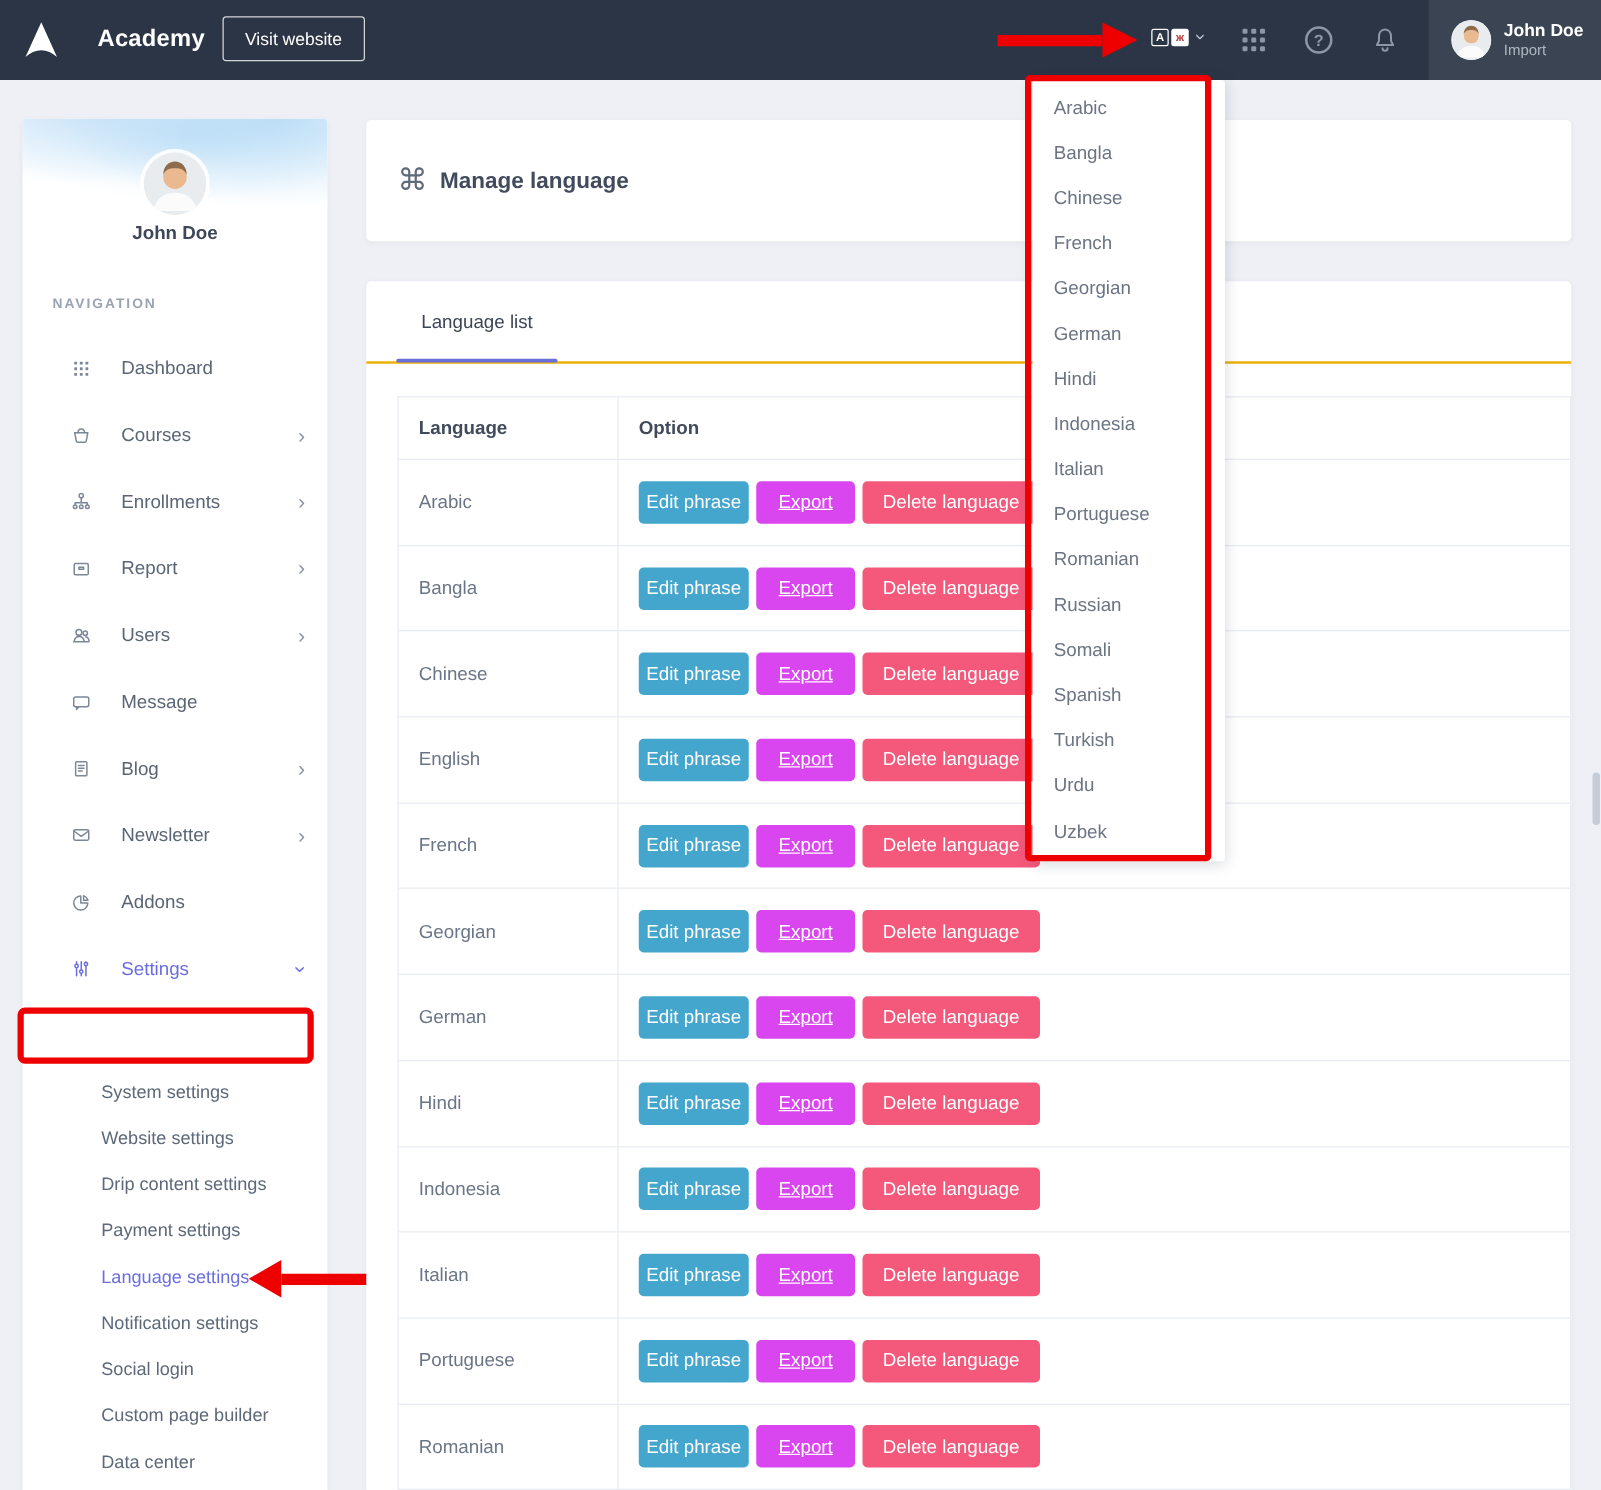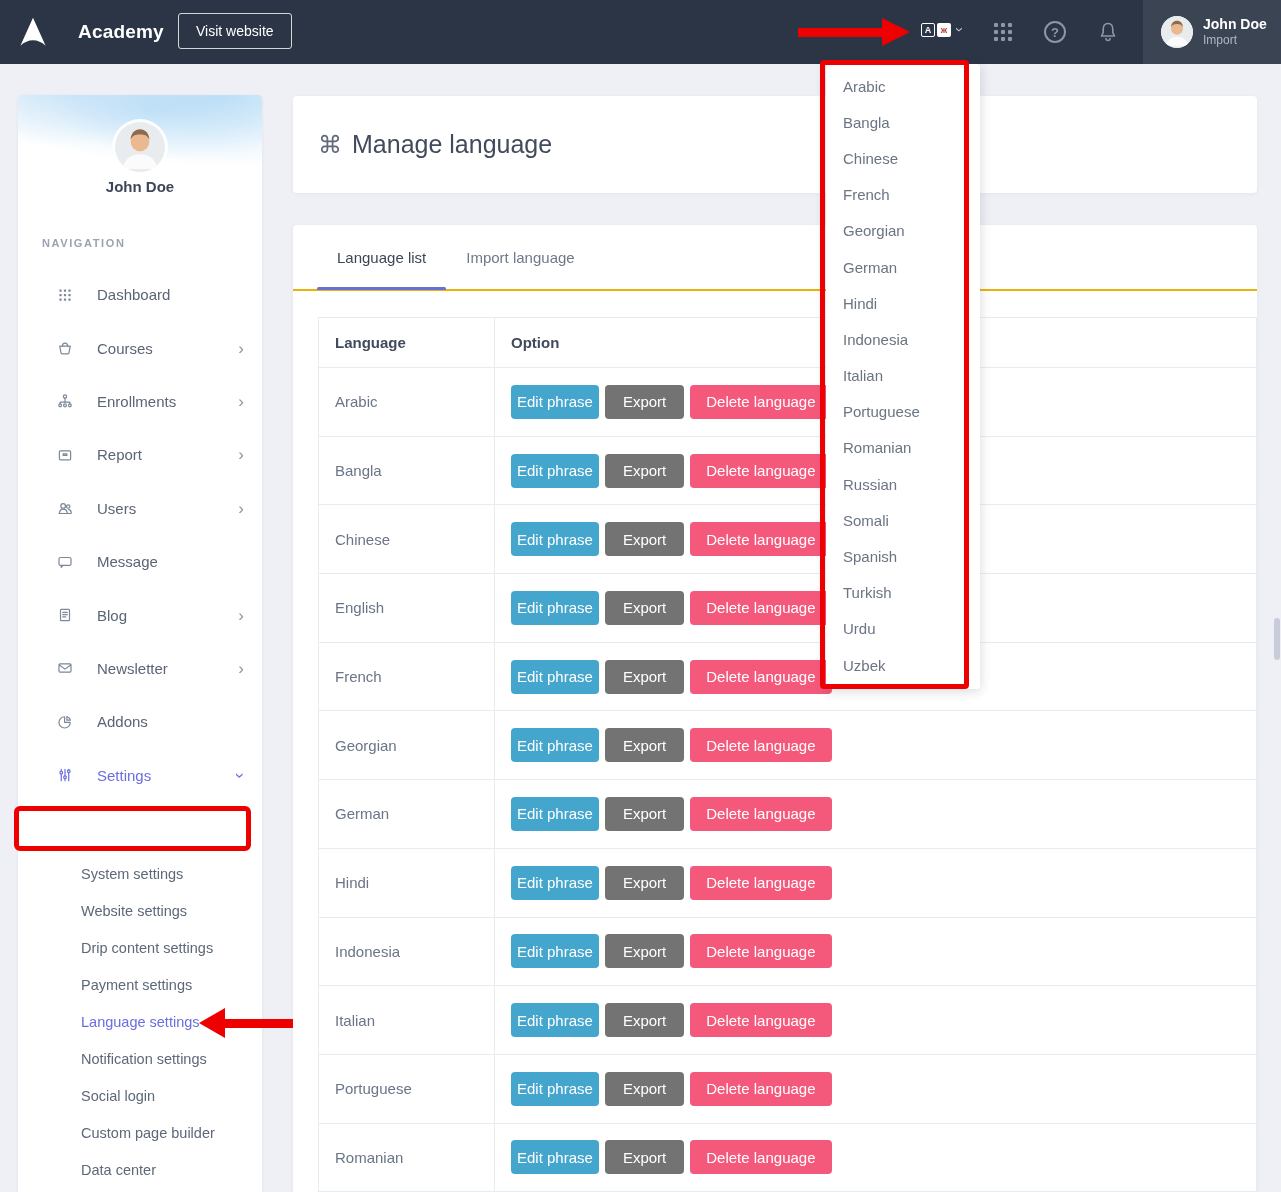--- a/index.html
+++ b/index.html
@@ -70,41 +70,41 @@
   .sub-list { position:absolute; left:0; top:761px; width:244px; }
   .sub-item { height:36.9px; display:flex; align-items:center; padding-left:63px;
     font-size:14.5px; color:#5d6878; cursor:pointer; }
   .sub-item.active { color:#6a6ee0; }
 
   
   .card-title { position:absolute; left:293px; top:96px; width:964px; height:97px; background:#fff;
     border-radius:4px; box-shadow:0 1px 4px rgba(40,50,70,.05);
     display:flex; align-items:center; padding-left:25px; }
   .cmd-icon { font-size:24px; color:#5f6a7b; margin-right:10px; line-height:1; }
-  .page-title { font-size:25px; font-weight:400; color:#414b5c; }
+  .page-title { font-size:18px; font-weight:700; color:#414b5c; }
 
   .card-main { position:absolute; left:293px; top:225px; width:964px; height:967px; background:#fff;
     border-radius:4px 4px 0 0; box-shadow:0 1px 4px rgba(40,50,70,.05); }
   .tabs-bar { height:66px; border-bottom:2px solid #eab308; display:flex; align-items:stretch; padding-left:24px; }
   .tab { display:flex; align-items:center; padding:0 20px; font-size:15px; color:#6e7a8a;
     cursor:pointer; position:relative; }
   .tab.active { color:#3d4656; font-weight:400; }
   .tab.active::after { content:""; position:absolute; left:0; right:0; bottom:-1px; height:3px;
     background:#6a6fd8; border-radius:2px; }
 
   .lang-table { border-collapse:collapse; margin:26px 0 0 25px; width:939px; table-layout:fixed; }
   .lang-table th, .lang-table td { border:0; border-bottom:1px solid #e8ecf2; text-align:left; }
   .lang-table { border:1px solid #e8ecf2; }
   .lang-table th:first-child, .lang-table td:first-child { border-right:1px solid #e8ecf2; width:176px; }
   .lang-table th { height:50px; padding-left:16px; font-size:15px; font-weight:700; color:#414b5c; }
   .lang-table td { height:68.7px; padding-left:16px; font-size:15px; color:#6a7587; }
   .btn { border:none; border-radius:4px; color:#fff; font-size:15px; font-family:inherit;
     height:34px; cursor:pointer; margin-right:6px; }
   .btn-edit { background:#45a6cd; padding:0 6px; }
-  .btn-export { background:#737373; padding:0 18px; }
+  .btn-export { background:#d946ef; padding:0 18px;text-decoration:underline; }
   .btn-delete { background:#f4597c; padding:0 16px; }
 
   
   .lang-dropdown { position:absolute; left:826px; top:64px; width:154px; height:625px; background:#fff;
     border-radius:3px; box-shadow:0 2px 12px rgba(30,40,60,.18); z-index:40; padding-top:4px; }
   .dd-item { height:36.2px; display:flex; align-items:center; padding-left:17px;
     font-size:15px; color:#6b7483; cursor:pointer; }
 
   
   .anno { position:absolute; z-index:60; pointer-events:none; }
@@ -320,21 +320,20 @@
   </div>
 
   <div class="card-title">
     <span class="cmd-icon">⌘</span>
     <span class="page-title">Manage language</span>
   </div>
 
   <div class="card-main">
     <div class="tabs-bar">
       <div class="tab active">Language list</div>
-      <div class="tab">Import language</div>
     </div>
     <table class="lang-table">
       <thead>
         <tr>
           <th>Language</th>
           <th>Option</th>
         </tr>
       </thead>
       <tbody>
           <tr>

